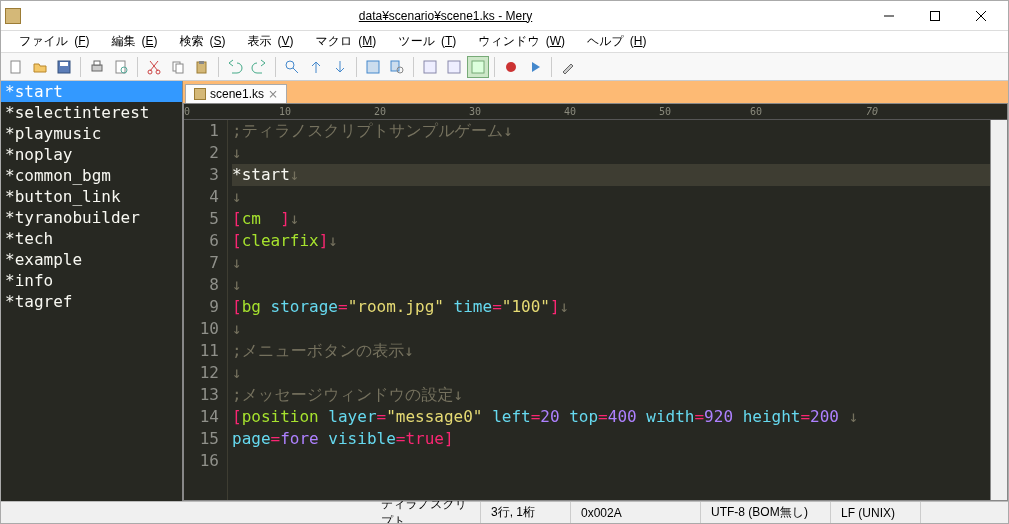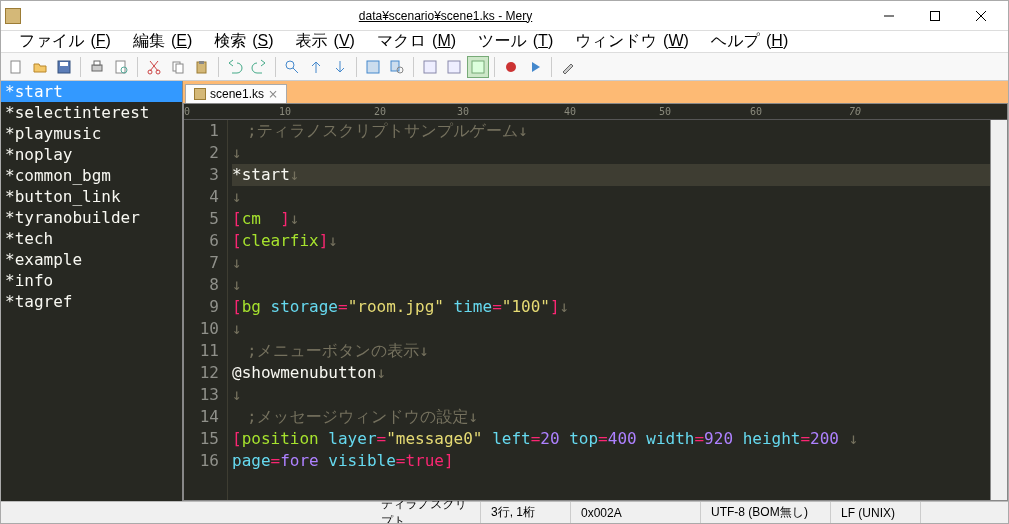--- a/index.html
+++ b/index.html
@@ -28,21 +28,21 @@
 .winbtn svg { width: 10px; height: 10px; stroke:#000; stroke-width:1; fill:none;}
 .menubar {
   height: 22px;
   background: #fff;
   display: flex;
   align-items: center;
   padding: 0 6px;
   border-bottom: 1px solid #ddd;
   gap: 4px;
 }
-.menubar span { padding: 2px 6px; font-size: 16px; }
+.menubar span { padding: 2px 6px; font-size: 12px; }
 .menubar u { text-decoration: underline; }
 .toolbar {
   height: 28px;
   background: #f8f8f8;
   border-bottom: 1px solid #ccc;
   display: flex;
   align-items: center;
   padding: 0 4px;
   gap: 2px;
 }
@@ -131,21 +131,21 @@
   flex: 1;
   font-family: Consolas, monospace;
   font-size: 16px;
   line-height: 22px;
   overflow: hidden;
   padding-left: 4px;
   position: relative;
 }
 .line { white-space: pre; height: 22px; }
 .line.cur { background: #3e3d32; }
-.c-comment { color: #75715e; margin-left: 15px; }
+.c-comment { color: #75715e; }
 .c-label   { color: #f8f8f2; }
 .c-tag     { color: #a6e22e; }
 .c-br      { color: #f92672; }
 .c-attr    { color: #66d9ef; }
 .c-str     { color: #e6db74; }
 .c-num     { color: #ae81ff; }
 .c-cmd     { color: #f8f8f2; }
 .c-bool    { color: #f92672; }
 .eol       { color: #75715e; }
 .vscroll { width:17px; background:#f0f0f0; border-left:1px solid #888;}
@@ -342,25 +342,25 @@
         <span class="ficon"></span>
         <span>scene1.ks</span>
         <span class="close">⨯</span>
       </div>
     </div>
     <div class="editor">
       <div class="ruler" id="ruler">
           <span class="tick" style="left: 0px;">0</span>
           <span class="tick" style="left: 95px;">10</span>
           <span class="tick" style="left: 190px;">20</span>
-          <span class="tick" style="left: 273px;">30</span>
+          <span class="tick" style="left: 285px;">30</span>
           <span class="tick" style="left: 380px;">40</span>
           <span class="tick" style="left: 475px;">50</span>
           <span class="tick" style="left: 566px;">60</span>
-          <span class="tick" style="left: 665px; font-style: italic;">70</span>
+          <span class="tick" style="left: 682px; font-style: italic;">70</span>
         </div>
       <div class="codewrap">
         <div class="gutter" id="gutter">
             <div style="height: 22px;">1</div>
             <div style="height: 22px;">2</div>
             <div style="height: 22px;">3</div>
             <div style="height: 22px;">4</div>
             <div style="height: 22px;">5</div>
             <div style="height: 22px;">6</div>
             <div style="height: 22px;">7</div>
@@ -380,21 +380,20 @@
             <div class="line"><span class="eol">↓</span></div>
             <div class="line cur"><span class="c-label">*start</span><span class="eol">↓</span></div>
             <div class="line"><span class="eol">↓</span></div>
             <div class="line"><span class="c-br">[</span><span class="c-tag">cm</span><span>  </span><span class="c-br">]</span><span class="eol">↓</span></div>
             <div class="line"><span class="c-br">[</span><span class="c-tag">clearfix</span><span class="c-br">]</span><span class="eol">↓</span></div>
             <div class="line"><span class="eol">↓</span></div>
             <div class="line"><span class="eol">↓</span></div>
             <div class="line"><span class="c-br">[</span><span class="c-tag">bg</span><span> </span><span class="c-attr">storage</span><span class="c-br">=</span><span class="c-str">"room.jpg"</span><span> </span><span class="c-attr">time</span><span class="c-br">=</span><span class="c-str">"100"</span><span class="c-br">]</span><span class="eol">↓</span></div>
             <div class="line"><span class="eol">↓</span></div>
             <div class="line"><span class="c-comment">;メニューボタンの表示</span><span class="eol">↓</span></div>
-            <div class="line"><span class="c-cmd">@showmenubutton</span><span class="eol">↓</span></div>
             <div class="line"><span class="eol">↓</span></div>
             <div class="line"><span class="c-comment">;メッセージウィンドウの設定</span><span class="eol">↓</span></div>
             <div class="line"><span class="c-br">[</span><span class="c-tag">position</span><span> </span><span class="c-attr">layer</span><span class="c-br">=</span><span class="c-str">"message0"</span><span> </span><span class="c-attr">left</span><span class="c-br">=</span><span class="c-num">20</span><span> </span><span class="c-attr">top</span><span class="c-br">=</span><span class="c-num">400</span><span> </span><span class="c-attr">width</span><span class="c-br">=</span><span class="c-num">920</span><span> </span><span class="c-attr">height</span><span class="c-br">=</span><span class="c-num">200</span><span> </span><span class="eol">↓</span></div>
             <div class="line"><span class="c-attr">page</span><span class="c-br">=</span><span class="c-num">fore</span><span> </span><span class="c-attr">visible</span><span class="c-br">=</span><span class="c-bool">true</span><span class="c-br">]</span></div>
           </div>
         <div class="vscroll"></div>
       </div>
     </div>
   </div>
 </div>

